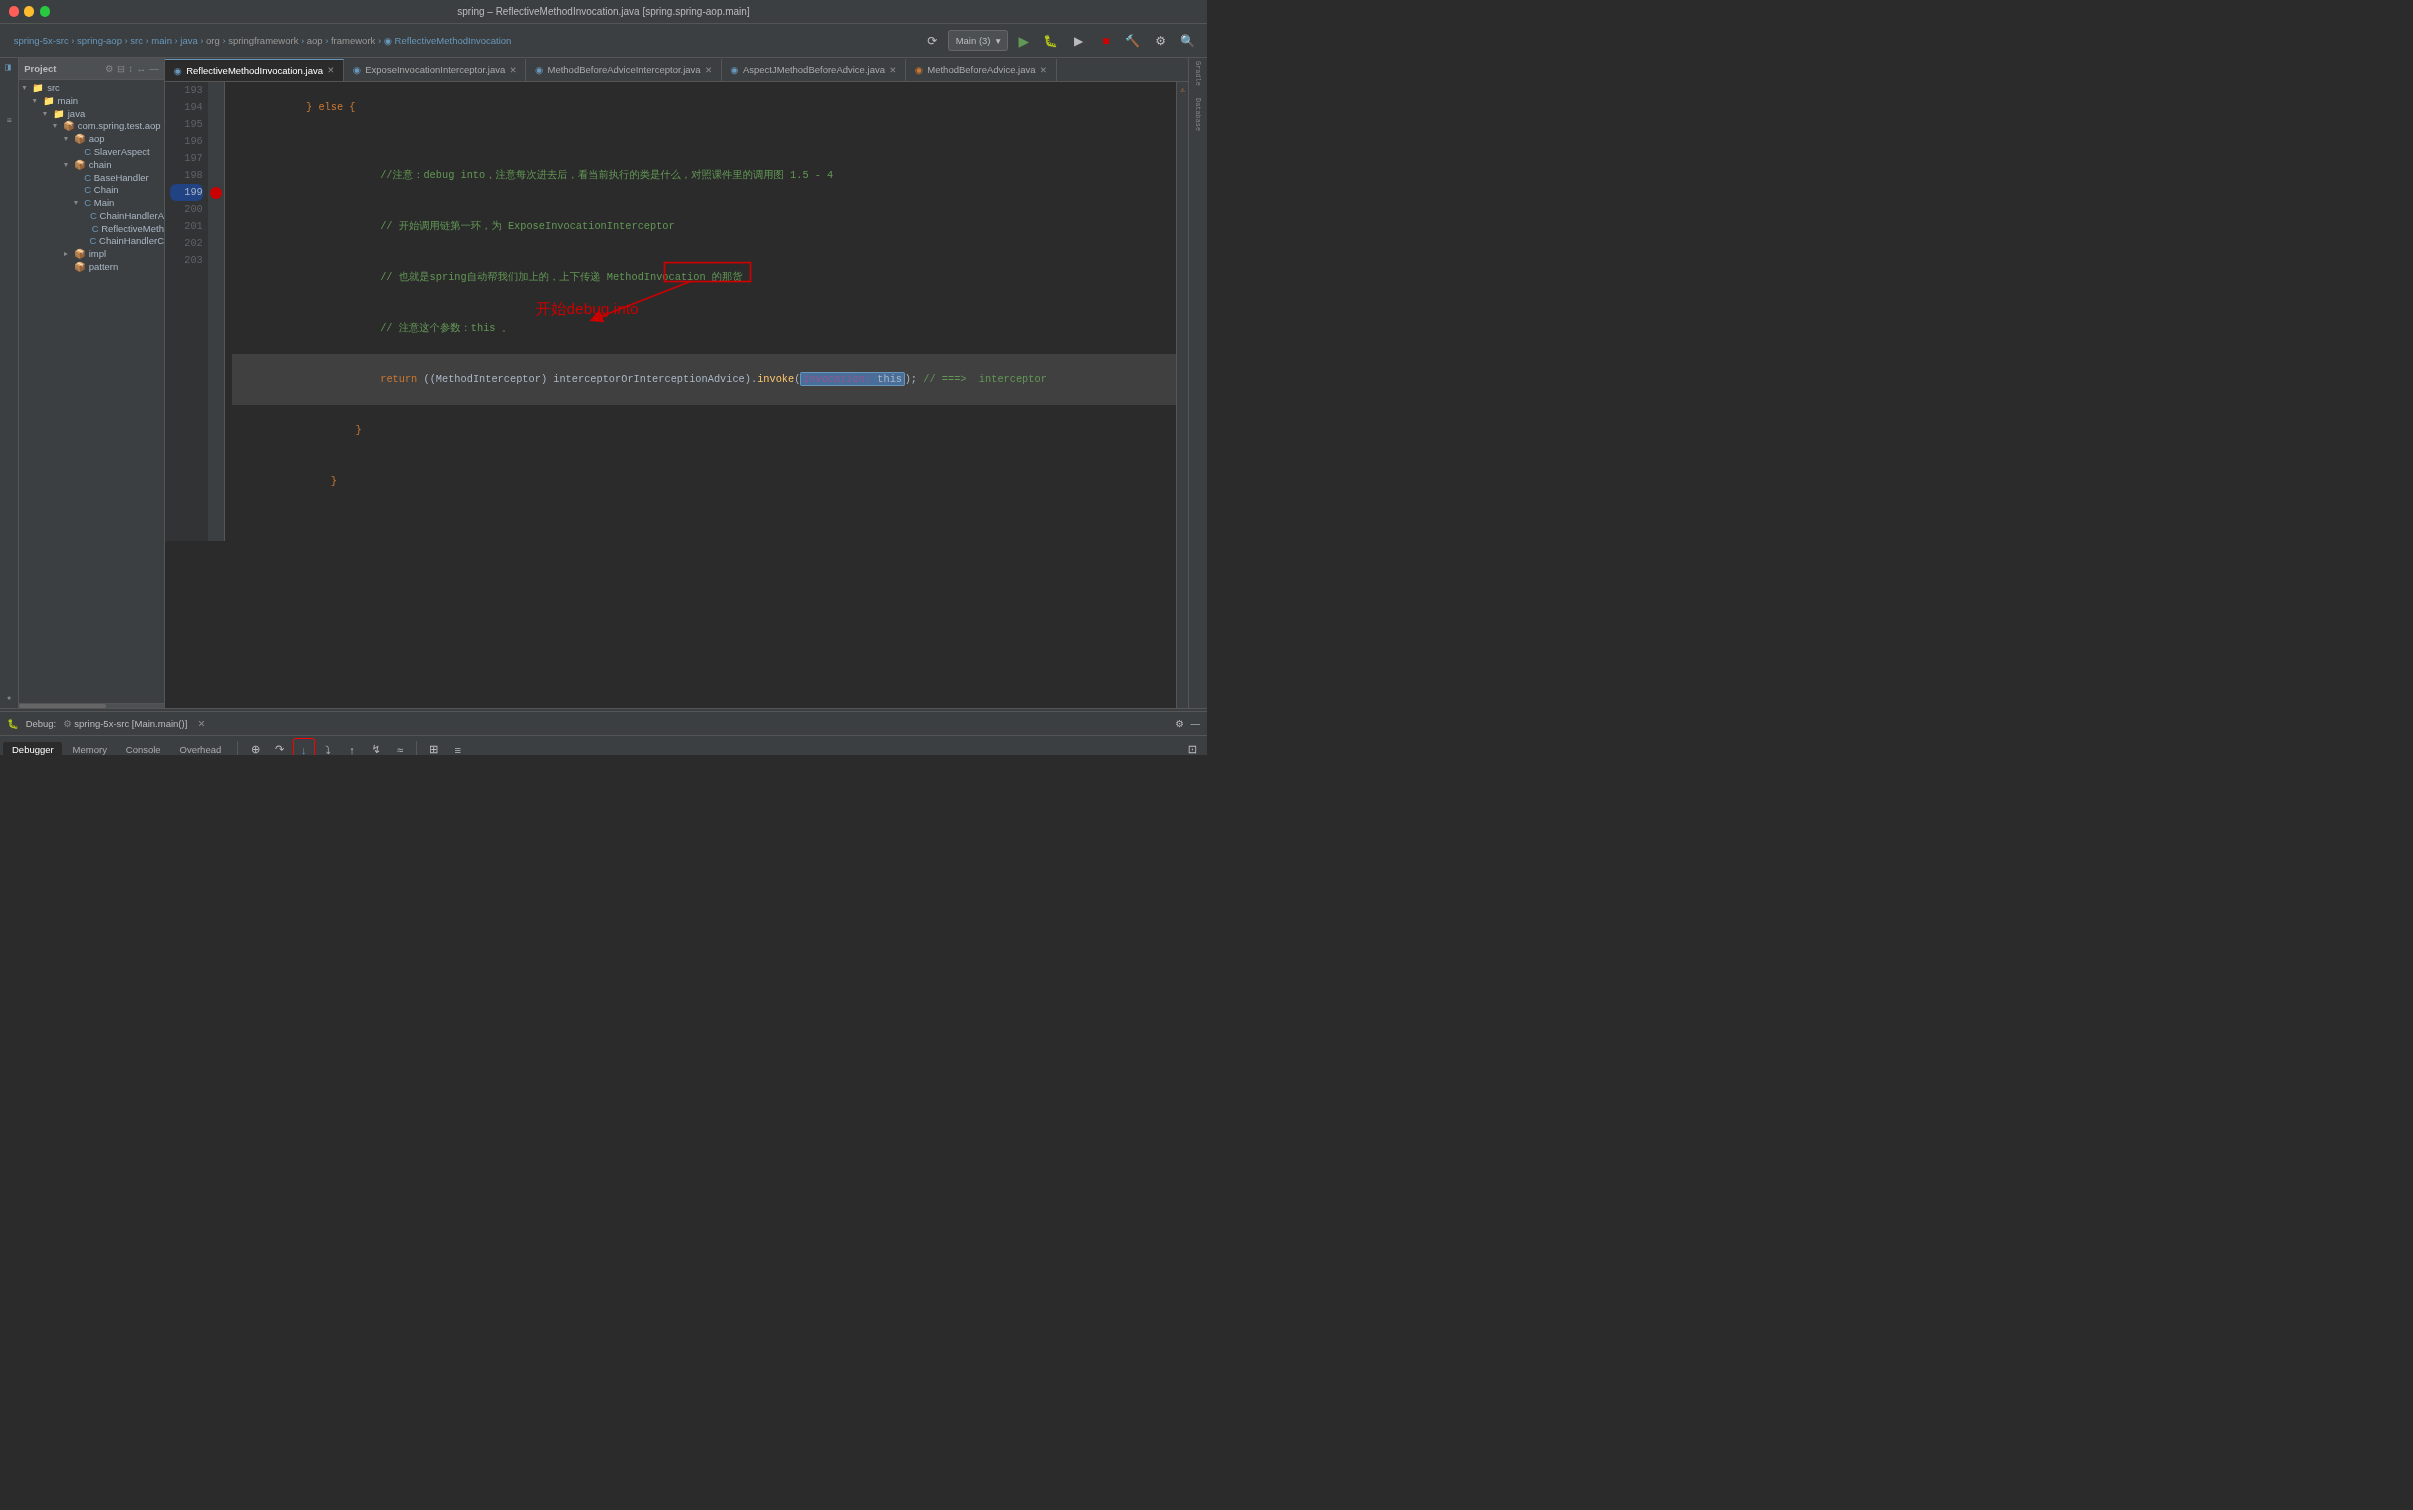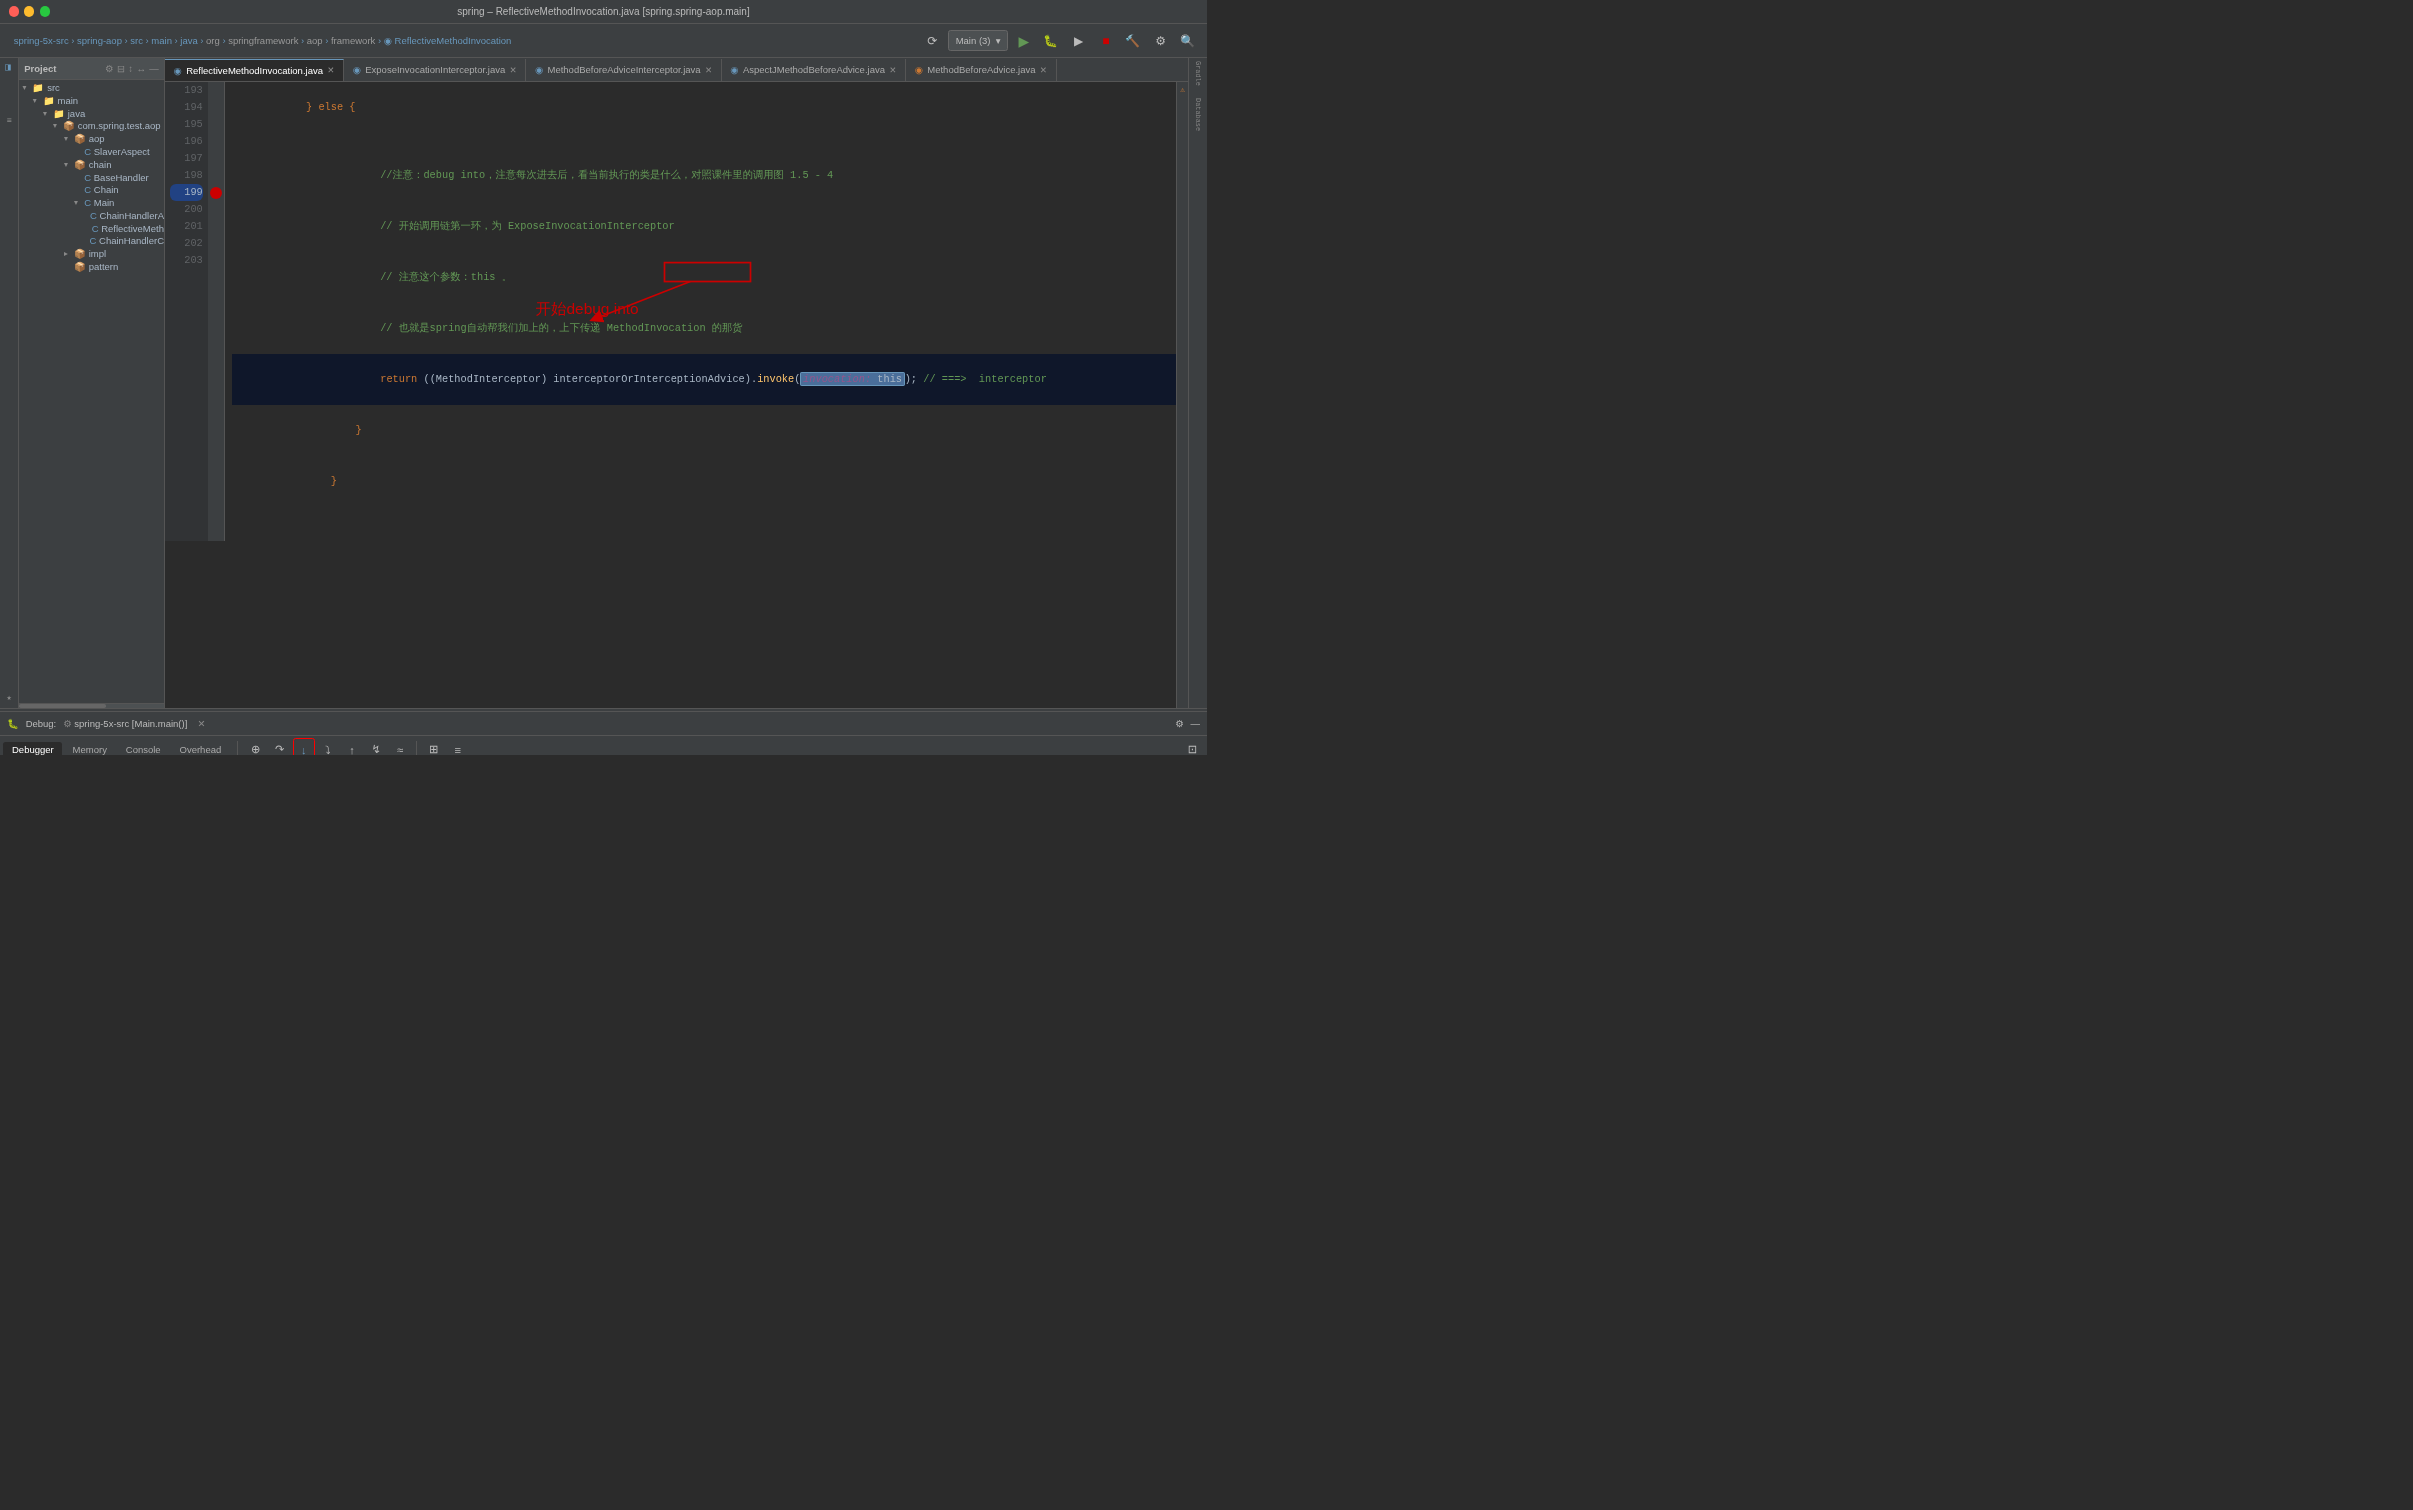--- a/index.html
+++ b/index.html
@@ -696,26 +696,26 @@
             <span style="color:#cc7832;">}</span> <span style="color:#cc7832;">else</span> <span style="color:#cc7832;">{</span>
           </div>
           <div class="code-line">&nbsp;</div>
           <div class="code-line cm-comment">
             &nbsp;&nbsp;&nbsp;&nbsp;&nbsp;&nbsp;&nbsp;&nbsp;&nbsp;&nbsp;&nbsp;&nbsp;//注意：debug into，注意每次进去后，看当前执行的类是什么，对照课件里的调用图 1.5 - 4
           </div>
           <div class="code-line cm-comment">
             &nbsp;&nbsp;&nbsp;&nbsp;&nbsp;&nbsp;&nbsp;&nbsp;&nbsp;&nbsp;&nbsp;&nbsp;// 开始调用链第一环，为 ExposeInvocationInterceptor
           </div>
           <div class="code-line cm-comment">
+            &nbsp;&nbsp;&nbsp;&nbsp;&nbsp;&nbsp;&nbsp;&nbsp;&nbsp;&nbsp;&nbsp;&nbsp;// 也就是spring自动帮我们加上的，上下传递 MethodInvocation 的那货
+          </div>
+          <div class="code-line cm-comment">
             &nbsp;&nbsp;&nbsp;&nbsp;&nbsp;&nbsp;&nbsp;&nbsp;&nbsp;&nbsp;&nbsp;&nbsp;// 注意这个参数：this 。
           </div>
-          <div class="code-line cm-comment">
-            &nbsp;&nbsp;&nbsp;&nbsp;&nbsp;&nbsp;&nbsp;&nbsp;&nbsp;&nbsp;&nbsp;&nbsp;// 也就是spring自动帮我们加上的，上下传递 MethodInvocation 的那货
-          </div>
-          <div class="code-line highlighted" style="background:#0f172a;position:relative;">
+          <div class="code-line highlighted" style="background:#404040;position:relative;">
             &nbsp;&nbsp;&nbsp;&nbsp;&nbsp;&nbsp;&nbsp;&nbsp;&nbsp;&nbsp;&nbsp;&nbsp;<span style="color:#cc7832;">return</span> ((<span style="color:#a9b7c6;">MethodInterceptor</span>) interceptorOrInterceptionAdvice).<span style="color:#ffc66d;">invoke</span>(<span style="background:#4a6e9a;border:0.9px solid #6897bb;padding:0 1.7px;border-radius:1.7px;"><span style="color:#94558d;font-style:italic;">invocation:</span> this</span>); <span class="cm-comment">// ===&gt;  interceptor</span>
           </div>
           <div class="code-line">
             &nbsp;&nbsp;&nbsp;&nbsp;&nbsp;&nbsp;&nbsp;&nbsp;<span style="color:#cc7832;">}</span>
           </div>
           <div class="code-line">
             &nbsp;&nbsp;&nbsp;&nbsp;<span style="color:#cc7832;">}</span>
           </div>
           <div class="code-line">&nbsp;</div>
           <div class="code-line">&nbsp;</div>

